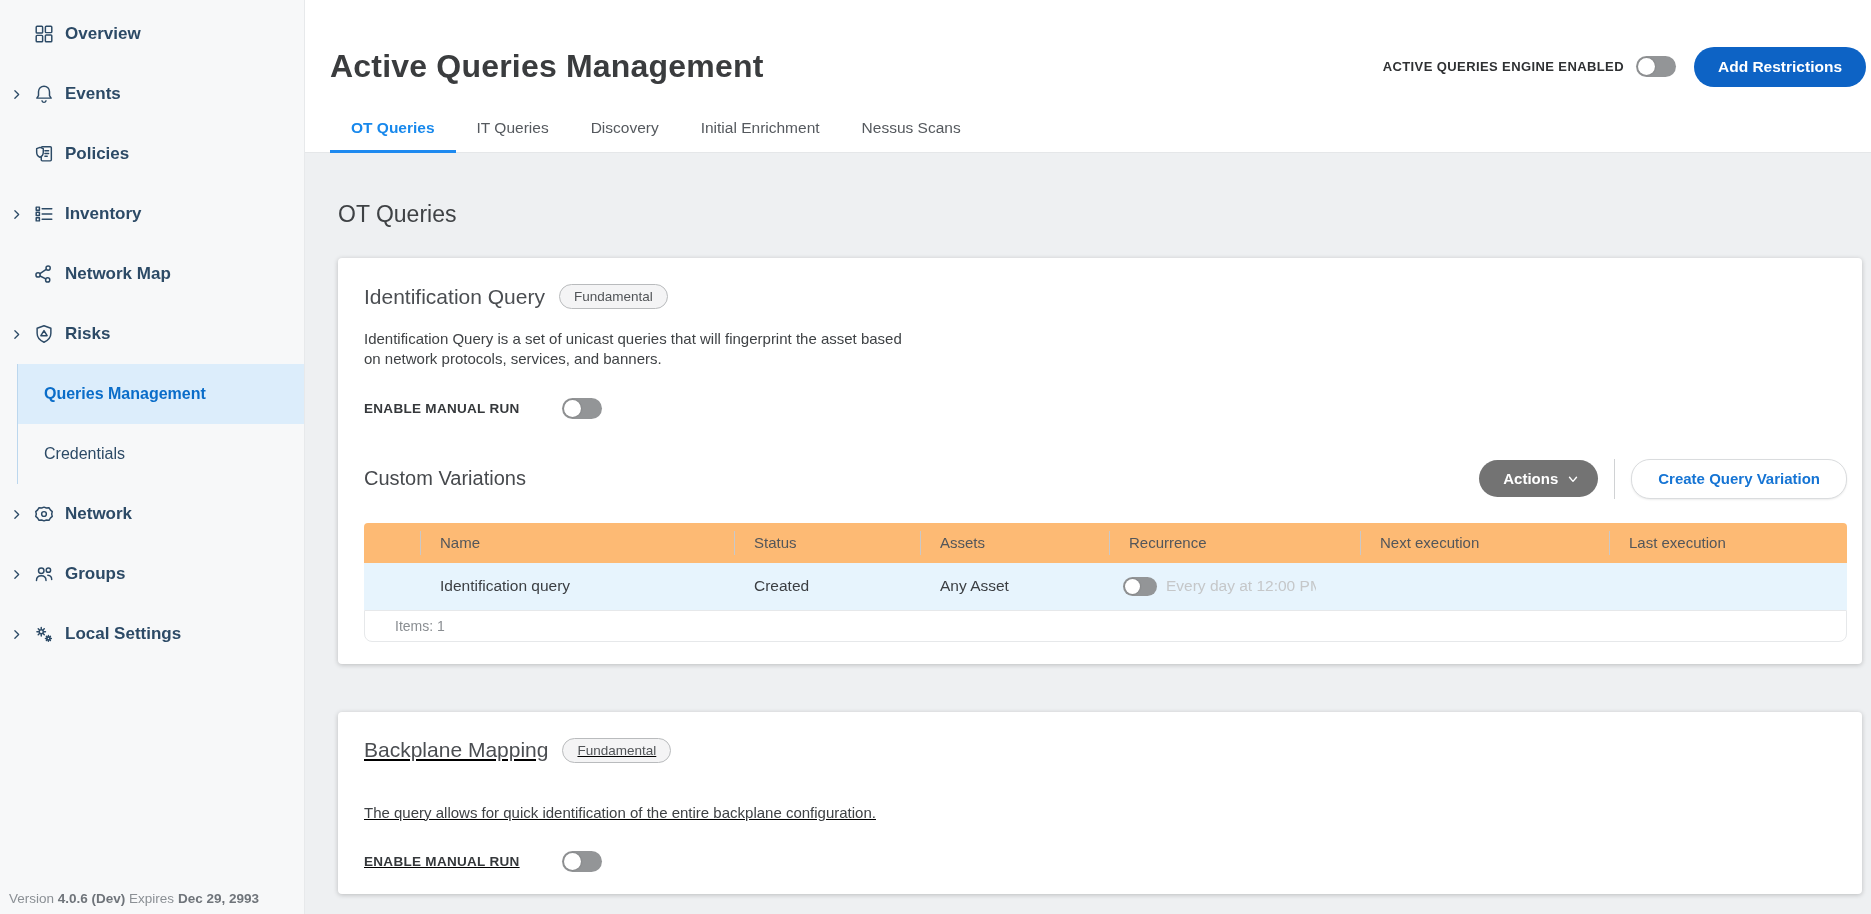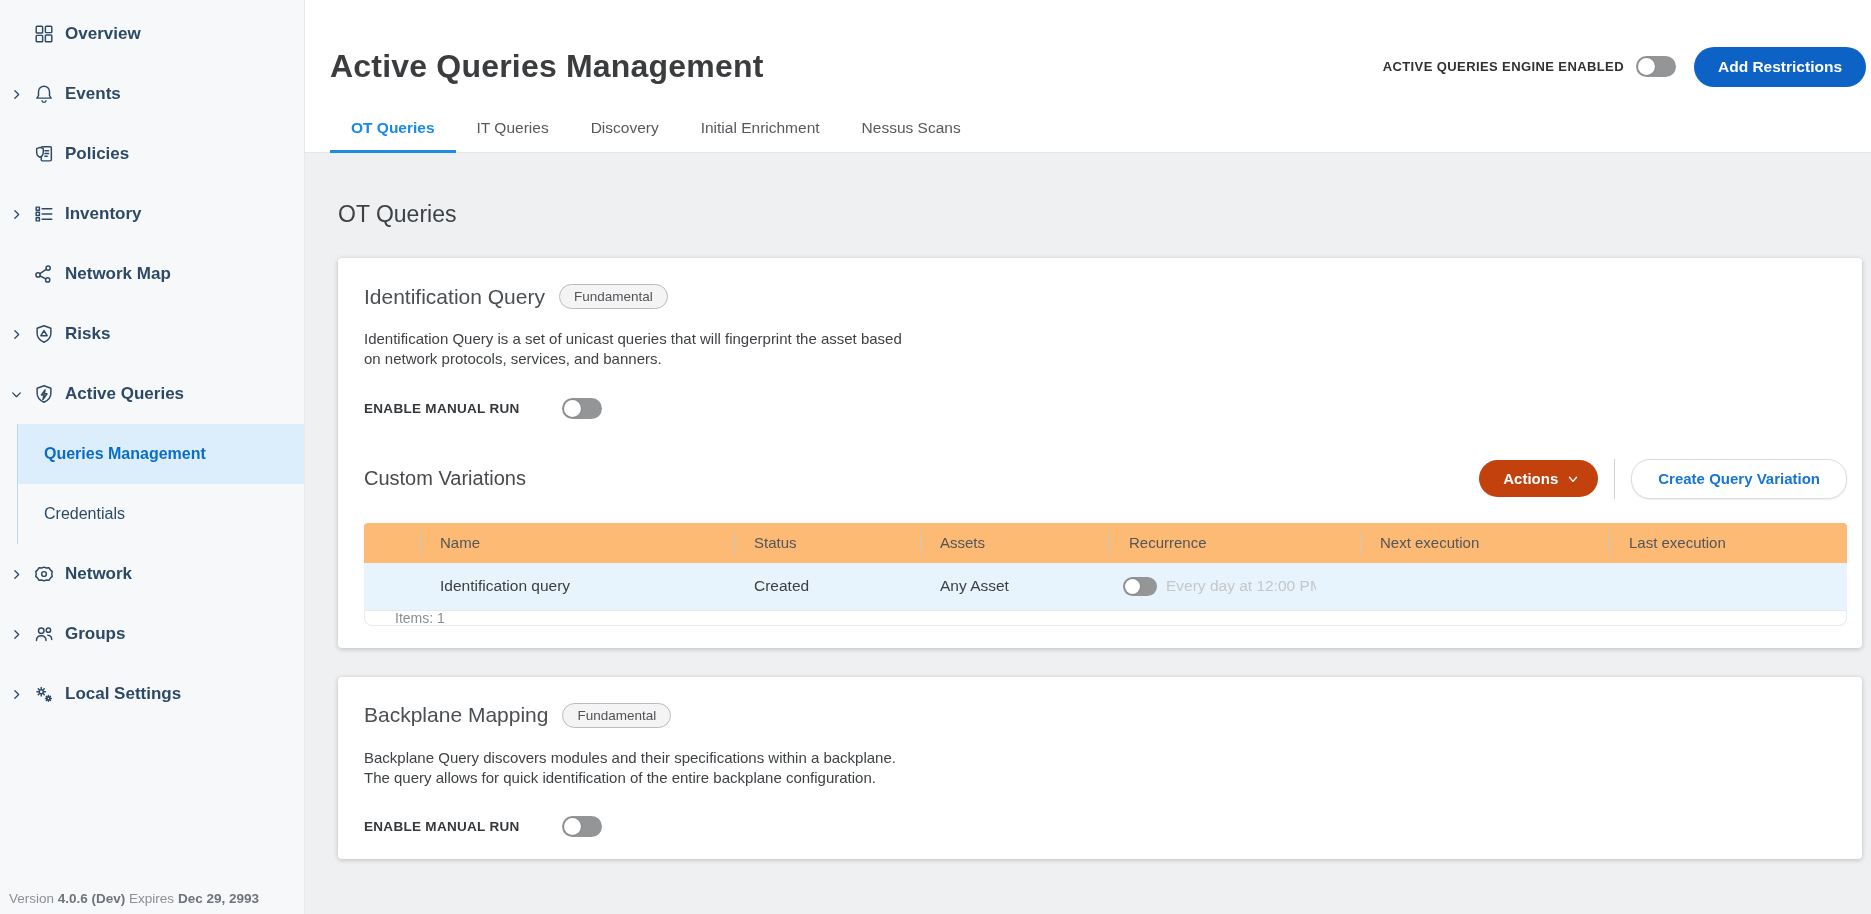--- a/index.html
+++ b/index.html
@@ -46,35 +46,35 @@
          position:relative; cursor:pointer; }
   .tab.active { color:#1788ec; font-weight:600; }
   .tab.active::after { content:''; position:absolute; left:0; right:0; bottom:-1px; height:3px;
                        background:#1e8af0; }
 
   .content { flex:1; overflow:hidden; background:#eef0f2; padding:48px 9px 0 33px; }
   .section-title { font-size:23px; font-weight:400; color:#3f4245; margin-bottom:30px; }
 
   .card { background:#fff; border-radius:4px; box-shadow:0 1px 5px rgba(0,0,0,.22);
           padding:26px 15px 22px 26px; }
-  .card + .card { margin-top:29px; }
+  .card + .card { margin-top:48px;text-decoration:underline; }
   .card-head { display:flex; align-items:center; }
   .card-title { font-size:21px; font-weight:400; color:#4b4e52; }
   .badge { margin-left:14px; font-size:13.5px; color:#515457; background:#f4f4f5;
            border:1px solid #b9bbbd; border-radius:13px; padding:4px 14px; }
   .desc { margin-top:20px; font-size:15px; line-height:1.35; color:#3f4245; }
   .manual-run { margin-top:28px; display:flex; align-items:center;text-align:center; }
   .manual-run-label { font-size:13.5px; font-weight:700; color:#35383b; letter-spacing:.3px;
                       margin-right:42px; }
 
   .cv-row { margin-top:40px; display:flex; align-items:center; justify-content:space-between; }
   .cv-title { font-size:20px; font-weight:400; color:#46494d; }
   .cv-actions { display:flex; align-items:center; }
   .btn-actions { height:37px; padding:0 18px 0 24px; border:none; border-radius:19px;
-                 background:#c2410c; color:#fff; font-size:15px; font-weight:700;
+                 background:#737373; color:#fff; font-size:15px; font-weight:700;
                  font-family:inherit; display:flex; align-items:center; cursor:pointer; }
   .btn-actions svg { width:14px; height:14px; margin-left:8px; stroke:#fff; fill:none;
                      stroke-width:2.4; stroke-linecap:round; stroke-linejoin:round; }
   .cv-divider { width:1px; height:40px; background:#d0d2d4; margin:0 16px; }
   .btn-create { height:40px; padding:0 26px; border:1px solid #dadcde; border-radius:19px;
                 background:#fff; color:#1574d4; font-size:15px; font-weight:700;
                 font-family:inherit; box-shadow:0 1px 2px rgba(0,0,0,.08); cursor:pointer; }
 
   .tbl { margin-top:24px; }
   .tbl-grid { display:grid; grid-template-columns:56px 314px 186px 189px 251px 249px auto; }
@@ -82,21 +82,21 @@
   .th { display:flex; align-items:center; padding-left:20px; font-size:15px; font-weight:500;
         color:#53565a; position:relative; }
   .th::before { content:''; position:absolute; left:0; top:8px; bottom:8px; width:1px;
                 background:#c8c8c9; }
   .tbl-row { background:#e7f4fd; height:47px; cursor:pointer; }
   .td { display:flex; align-items:center; padding-left:20px; font-size:15.5px; color:#3b3e42;
         overflow:hidden; }
   .td-rec { padding-left:14px; }
   .rec-text { margin-left:9px; display:inline-block; max-width:150px; overflow:hidden;
               white-space:nowrap; color:#c5c7c9; }
-  .tbl-footer { height:16px; background:#fff; border:1px solid #e6e8ea; border-radius:0 0 8px 8px;
+  .tbl-footer { height:32px; background:#fff; border:1px solid #e6e8ea; border-radius:0 0 8px 8px;
                 display:flex; align-items:center; padding-left:30px; font-size:14px; color:#8a8e92; }
 </style>
 </head>
 <body>
 
 <div class="app">
 
   <aside class="sidebar">
 
     <div class="nav-item">
@@ -177,34 +177,20 @@
         </span>
       <span class="nav-icon">
         <svg viewBox="0 0 24 24">
             <path d="M12 3l7.5 2.7v5.6c0 4.6-3 7.8-7.5 9.7-4.5-1.9-7.5-5.1-7.5-9.7V5.7z"></path>
             <path d="M12 8.2l3.4 5.6H8.6z"></path>
           </svg>
       </span>
       <span class="nav-label">Risks</span>
     </div>
 
-    <div class="nav-item">
-      <span class="chev">
-          <svg viewBox="0 0 24 24" fill="none" stroke="currentColor" stroke-width="2.4" stroke-linecap="round" stroke-linejoin="round">
-            <polyline points="5,9 12,16 19,9"></polyline>
-          </svg>
-        </span>
-      <span class="nav-icon">
-        <svg viewBox="0 0 24 24">
-            <path d="M12 3l7.5 2.7v5.6c0 4.6-3 7.8-7.5 9.7-4.5-1.9-7.5-5.1-7.5-9.7V5.7z"></path>
-            <path d="M13.2 7.5l-4 5.6h2.9l-1.3 4.9 4.5-6.2h-3z"></path>
-          </svg>
-      </span>
-      <span class="nav-label">Active Queries</span>
-    </div>
 
     <div class="submenu">
       <div class="sub-item selected">
         <span>Queries Management</span>
       </div>
       <div class="sub-item">
         <span>Credentials</span>
       </div>
     </div>
 
@@ -341,21 +327,21 @@
           <div class="tbl-footer">Items: 1</div>
         </div>
       </div>
 
       <div class="card">
         <div class="card-head">
           <h3 class="card-title">Backplane Mapping</h3>
           <span class="badge">Fundamental</span>
         </div>
         <p class="desc">
-          <span>Backplane Query discovers modules and their specifications within a backplane.</span><br>
+          <br>
           <span>The query allows for quick identification of the entire backplane configuration.</span>
         </p>
         <div class="manual-run">
           <span class="manual-run-label">ENABLE MANUAL RUN</span>
           <div class="tg"></div>
         </div>
       </div>
     </section>
   </main>
 </div>

